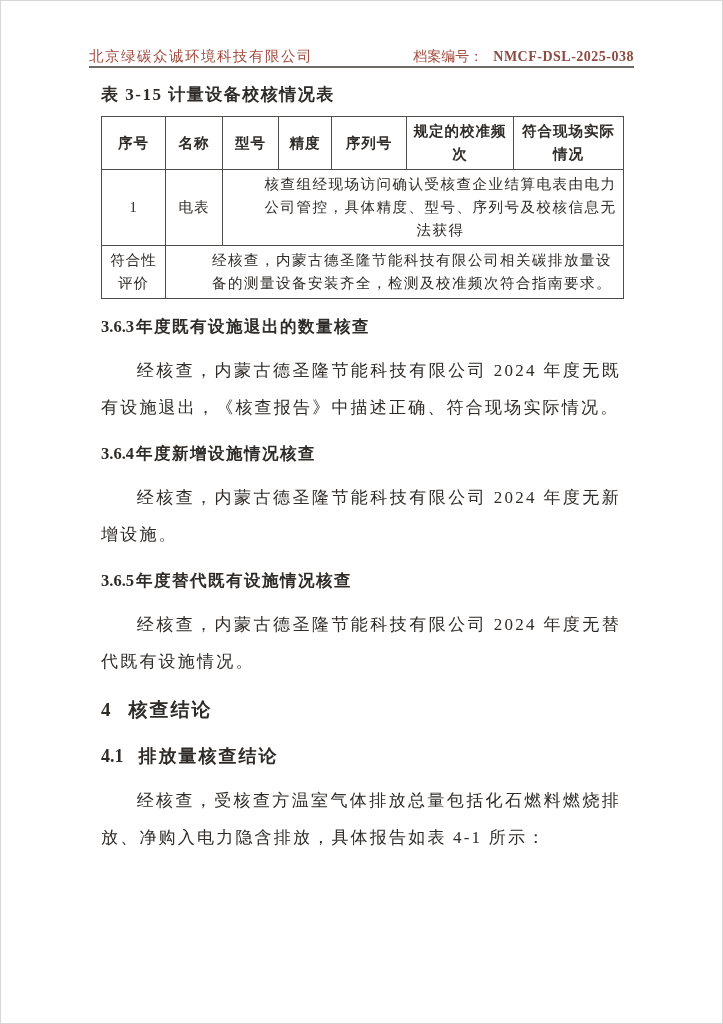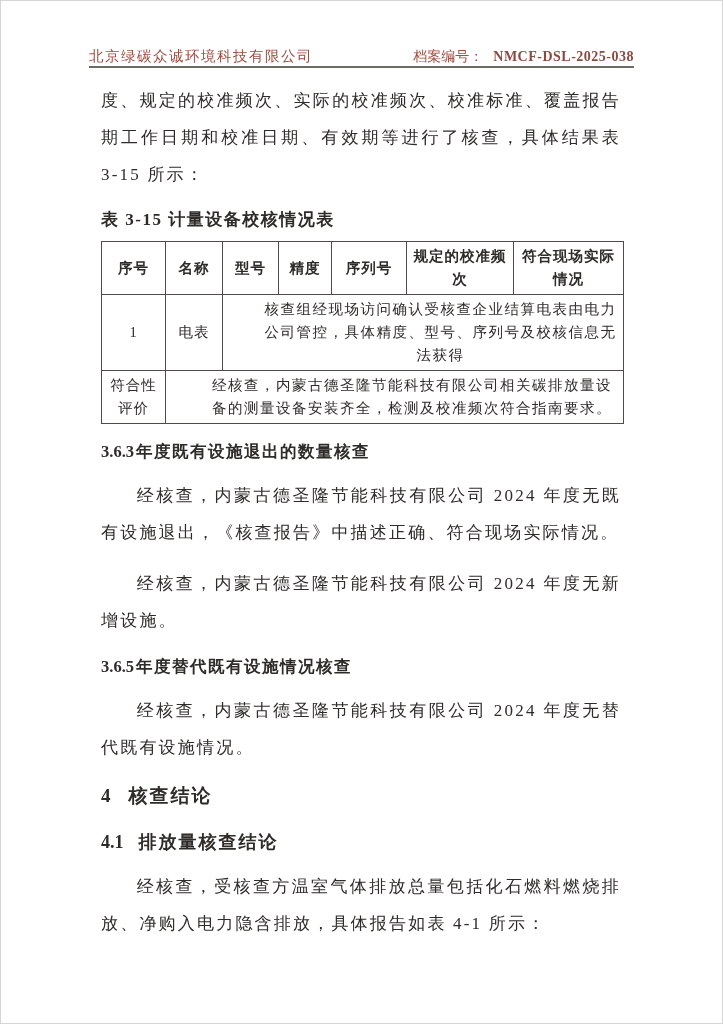--- a/index.html
+++ b/index.html
@@ -60,21 +60,20 @@
 
   <div class="doc-header">
     <span class="company">北京绿碳众诚环境科技有限公司</span>
     <span class="archive">
       <span>档案编号：</span><span class="num">NMCF-DSL-2025-038</span>
     </span>
   </div>
 
   <div class="content">
 
-    <p class="body-p">度、规定的校准频次、实际的校准频次、校准标准、覆盖报告期工作日期和校准日期、有效期等进行了核查，具体结果表 3-15 所示：</p>
 
     <div class="tbl-title">表 3-15 计量设备校核情况表</div>
     <table class="t315">
       <colgroup>
         <col style="width:64px">
           <col style="width:57px">
           <col style="width:56px">
         <col style="width:53px">
           <col style="width:75px">
           <col style="width:107px">
@@ -100,20 +99,23 @@
           <td class="note" colspan="6">经核查，内蒙古德圣隆节能科技有限公司相关碳排放量设备的测量设备安装齐全，检测及校准频次符合指南要求。</td>
         </tr>
       </tbody>
     </table>
 
     <div class="h-sub">
       <span class="num">3.6.3</span><span>年度既有设施退出的数量核查</span>
     </div>
     <p class="body-p indent">经核查，内蒙古德圣隆节能科技有限公司 2024 年度无既有设施退出，《核查报告》中描述正确、符合现场实际情况。</p>
 
+    <div class="h-sub">
+      <span class="num">3.6.4</span><span>年度新增设施情况核查</span>
+    </div>
     <p class="body-p indent">经核查，内蒙古德圣隆节能科技有限公司 2024 年度无新增设施。</p>
 
     <div class="h-sub">
       <span class="num">3.6.5</span><span>年度替代既有设施情况核查</span>
     </div>
     <p class="body-p indent">经核查，内蒙古德圣隆节能科技有限公司 2024 年度无替代既有设施情况。</p>
 
     <div class="h-sec4">
       <span class="num">4</span><span>核查结论</span>
     </div>

